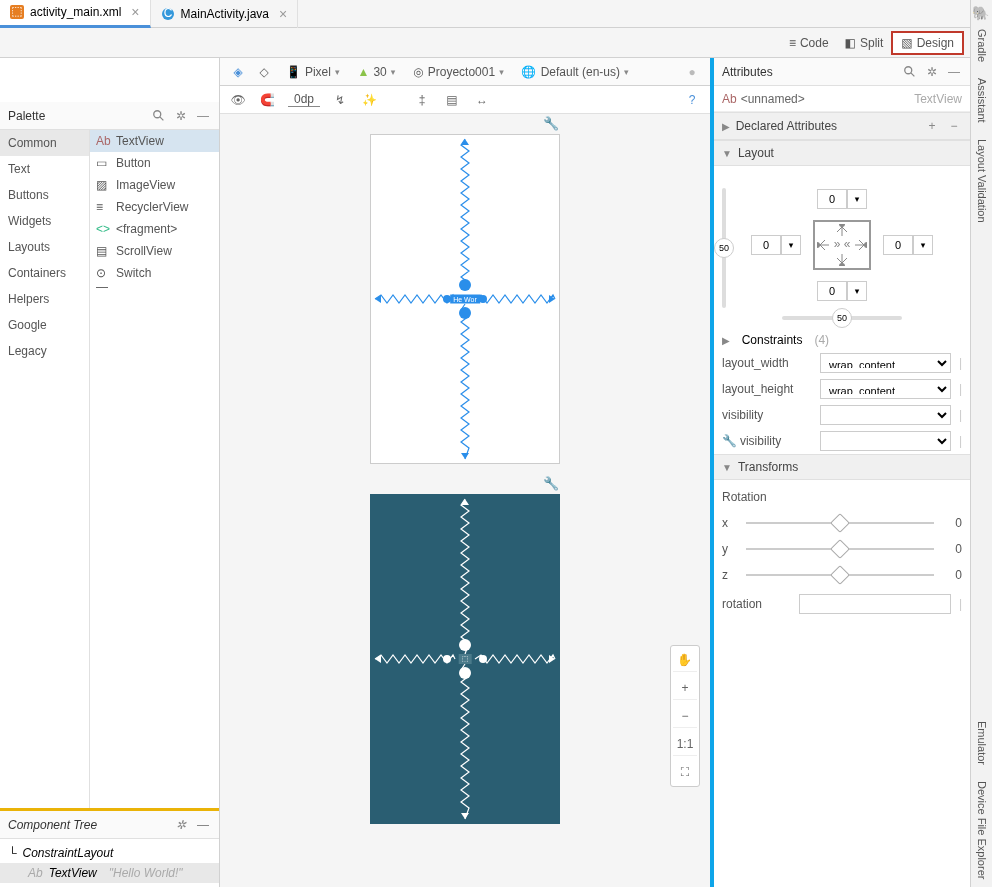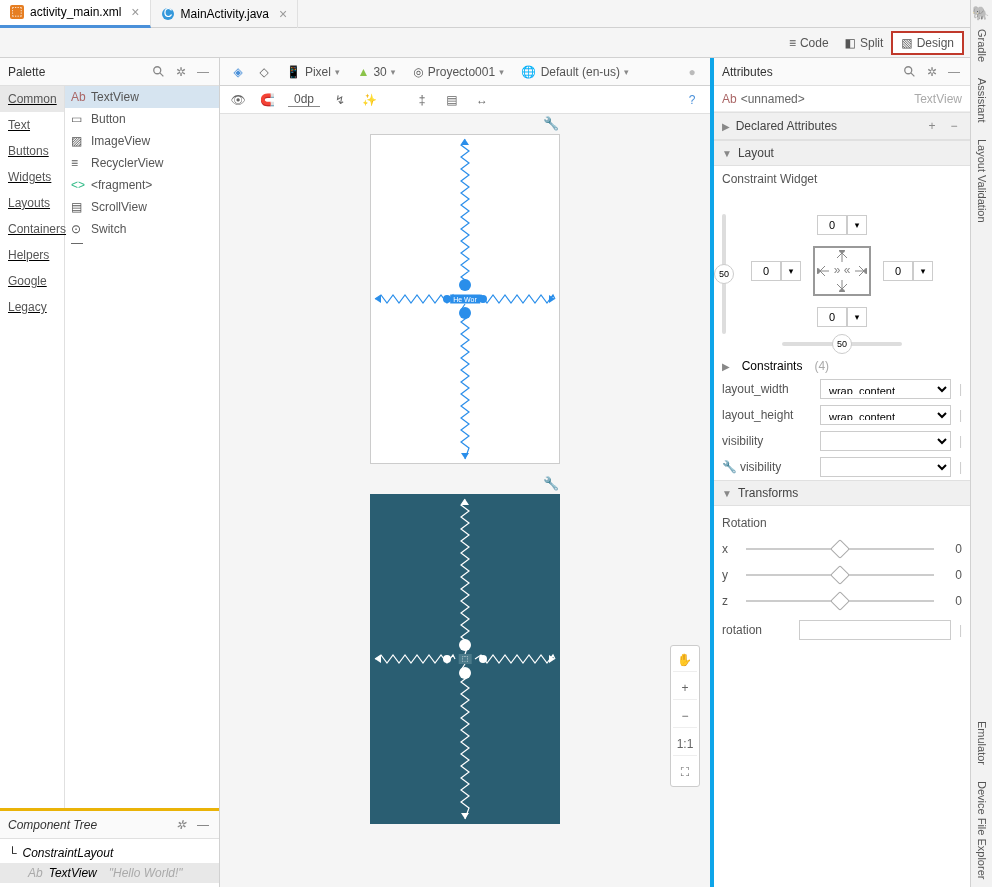--- a/index.html
+++ b/index.html
@@ -18,24 +18,24 @@
 
 .viewmode-bar { height: 30px; background: #f5f5f5; display: flex; justify-content: flex-end; align-items: center; padding-right: 6px; border-bottom: 1px solid #d1d1d1; }
 .viewmode-btn { height: 24px; display: flex; align-items: center; padding: 0 8px; gap: 4px; cursor: pointer; color: #555; }
 .viewmode-btn.active { border: 2px solid #c0392b; background: #fff; }
 
 
 .workspace { flex: 1; display: flex; overflow: hidden; }
 
 
 .palette-panel { width: 220px; display: flex; border-right: 1px solid #d1d1d1; background: #fff; flex-direction: column; }
-.palette-header { height: 28px; display: flex; align-items: center; padding: 0 8px; border-bottom: 1px solid #e0e0e0; background: #fafafa; }
+.palette-header { height: 28px; display: flex; align-items: center; padding: 0 8px; border-bottom: 1px solid #e0e0e0; background: #fafafa; margin-top: 44px; }
 .palette-header-title { flex: 1; font-weight: 500; color: #333; }
 .palette-body { flex: 1; display: flex; }
-.palette-cats { width: 65px; border-right: 1px solid #e0e0e0; text-decoration: underline; }
+.palette-cats { width: 90px; border-right: 1px solid #e0e0e0; }
 .palette-cat { padding: 6px 8px; color: #555; cursor: pointer; }
 .palette-cat.active { background: #e8e8e8; }
 .palette-items { flex: 1; }
 .palette-item { padding: 4px 6px; display: flex; align-items: center; gap: 6px; cursor: pointer; color: #555; }
 .palette-item.active { background: #d6e4f0; }
 .pi-icon { width: 14px; height: 14px; display: inline-block; }
 
 
 .comp-tree-panel { border-top: 3px solid #eab308; font-style: italic; }
 .comp-tree-header { height: 28px; display: flex; align-items: center; padding: 0 8px; border-bottom: 1px solid #e0e0e0; background: #fafafa; }
@@ -365,21 +365,20 @@
           <span class="arrow">▶</span>
           <span>Declared Attributes</span>
           <span style="flex:1"></span>
           <span class="hdr-icon">+</span>
           <span class="hdr-icon">−</span>
         </div>
         <div class="attr-section">
           <span class="arrow">▼</span>
           <span>Layout</span>
         </div>
-        <div class="attr-section-plain">Constraint Widget</div>
         <div class="cw-area" style="position:relative;">
           <div style="position:absolute; left:8px; top:20px; bottom:20px; width:14px; display:flex; align-items:center;">
             <div style="position:relative; height:120px; width:4px; background:#ddd; border-radius:2px;">
               <div style="position:absolute; left:-8px; top:50%; transform:translateY(-50%); width:20px; height:20px; border:1px solid #ccc; border-radius:10px; background:#fff; font-size:9px; display:flex; align-items:center; justify-content:center;">50</div>
             </div>
           </div>
           <div class="cw-grid">
             <span></span>
             <div class="cw-minibox">
                 <input value="0" style="">

